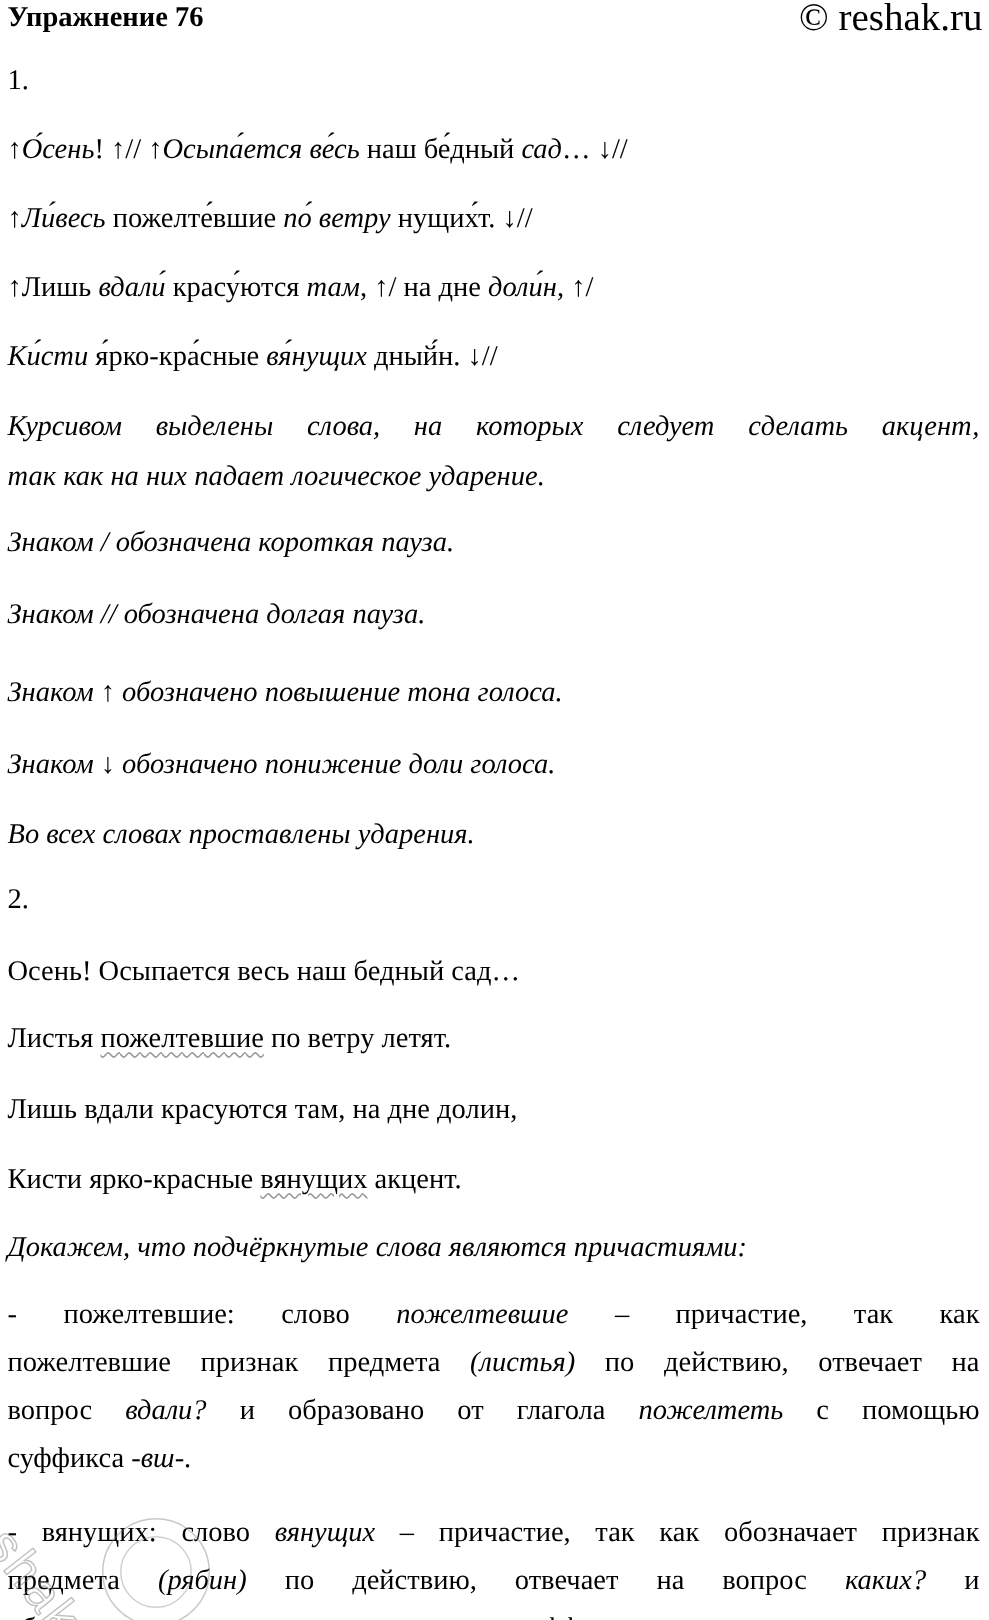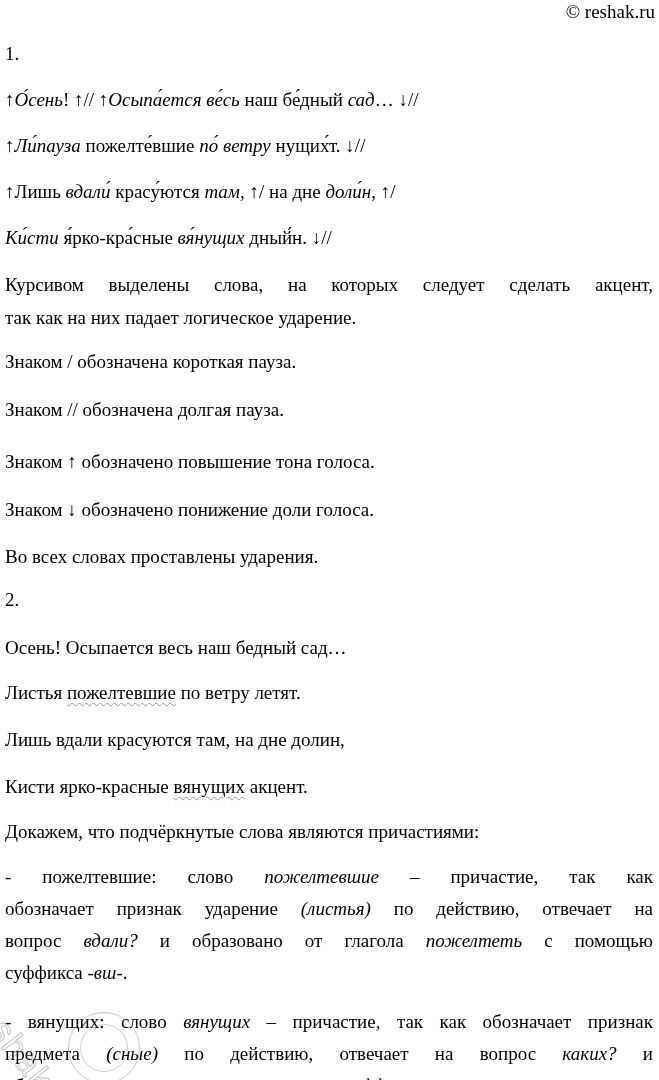--- a/index.html
+++ b/index.html
@@ -4,24 +4,24 @@
 <style>
   html, body { margin: 0; padding: 0; background: #ffffff; }
   body {
     width: 659px; height: 1080px; overflow: hidden; position: relative;
     font-family: "Liberation Serif", "DejaVu Serif", serif;
     color: #000; font-size: 19px;
   }
   .line { position: absolute; left: 5px; white-space: nowrap; line-height: 24px; }
   .header { position: absolute; top: 0; left: 5px; right: 4px; height: 26px; }
   .title { position: absolute; left: 0; top: 0; font-weight: bold; font-size: 19px; line-height: 24px; }
-  .copyright { position: absolute; right: 0; top: 0; font-size: 19px; line-height: 24px; }
+  .copyright { position: absolute; right: 0; top: 0; font-size: 26px; line-height: 24px; }
   .it { font-style: italic; margin-top: 24px; }
   .just { position: absolute; left: 5px; right: 6px; text-align: justify; text-align-last: justify; line-height: 24px; white-space: nowrap; }
-  .ital-note { }
+  .ital-note { font-style: italic; }
   .wavy { text-decoration: underline wavy #9a9a9a; text-decoration-thickness: 1px; text-underline-offset: 3px; }
   .watermark {
     position: absolute; left: -8px; top: 985px;
     transform: rotate(52deg); transform-origin: left top;
     font-family: "Liberation Sans", "DejaVu Sans", sans-serif;
     font-size: 34px; color: transparent;
     -webkit-text-stroke: 1px rgba(120,120,120,0.45);
     letter-spacing: 2px; pointer-events: none; white-space: nowrap;
   }
   .wm-circle {
@@ -32,27 +32,28 @@
   .wm-circle-inner {
     position: absolute; left: 80px; top: 1024px; width: 46px; height: 46px;
     border: 1px solid rgba(120,120,120,0.35); border-radius: 50%;
     pointer-events: none;
   }
 </style>
 </head>
 <body>
 
 <div class="header">
+  <span class="title">Упражнение 76</span>
   <span class="copyright">© reshak.ru</span>
 </div>
 
 <div class="line" style="top:42px">1.</div>
 
 <div class="line seg-line" style="top:88px"><span>↑</span><span class="it">О́сень</span><span>! ↑// ↑</span><span class="it">Осыпа́ется ве́сь</span><span> наш бе́дный </span><span class="it">сад</span><span>… ↓//</span></div>
-<div class="line seg-line" style="top:134px"><span>↑</span><span class="it">Ли́пауза</span><span> пожелте́вшие </span><span class="it">по́ ветру</span><span> нущих́т. ↓//</span></div>
+<div class="line seg-line" style="top:134px"><span>↑</span><span class="it">Ли́весь</span><span> пожелте́вшие </span><span class="it">по́ ветру</span><span> нущих́т. ↓//</span></div>
 <div class="line seg-line" style="top:180px"><span>↑Лишь </span><span class="it">вдали́</span><span> красу́ются </span><span class="it">там</span><span>, ↑/ на дне </span><span class="it">доли́н</span><span>, ↑/</span></div>
 <div class="line seg-line" style="top:226px"><span class="it">Ки́сти</span><span> я́рко-кра́сные </span><span class="it">вя́нущих</span><span> дный́н. ↓//</span></div>
 
 <div class="just ital-note" style="top:273px">Курсивом выделены слова, на которых следует сделать акцент,</div>
 <div class="line ital-note" style="top:306px">так как на них падает логическое ударение.</div>
 
 <div class="line ital-note" style="top:350px">Знаком / обозначена короткая пауза.</div>
 <div class="line ital-note" style="top:398px">Знаком // обозначена долгая пауза.</div>
 <div class="line ital-note" style="top:450px">Знаком ↑ обозначено повышение тона голоса.</div>
 <div class="line ital-note" style="top:498px">Знаком ↓ обозначено понижение доли голоса.</div>
@@ -62,26 +63,26 @@
 
 <div class="line seg-line" style="top:636px"><span>Осень! Осыпается весь наш бедный сад…</span></div>
 <div class="line seg-line" style="top:681px"><span>Листья </span><span class="wavy">пожелтевшие</span><span> по ветру летят.</span></div>
 <div class="line seg-line" style="top:728px"><span>Лишь вдали красуются там, на дне долин,</span></div>
 <div class="line seg-line" style="top:775px"><span>Кисти ярко-красные </span><span class="wavy">вянущих</span><span> акцент.</span></div>
 
 <div class="line ital-note" style="top:820px">Докажем, что подчёркнутые слова являются причастиями:</div>
 
 <div>
   <div class="just seg-line" style="top:865px"><span>- пожелтевшие: слово </span><span class="it">пожелтевшие</span><span> – причастие, так как</span></div>
-  <div class="just seg-line" style="top:897px"><span>обозначает признак ударение </span><span class="it">(листья)</span><span> по действию, отвечает на</span></div>
+  <div class="just seg-line" style="top:897px"><span>пожелтевшие признак предмета </span><span class="it">(листья)</span><span> по действию, отвечает на</span></div>
   <div class="just seg-line" style="top:929px"><span>вопрос </span><span class="it">вдали?</span><span> и образовано от глагола </span><span class="it">пожелтеть</span><span> с помощью</span></div>
   <div class="line seg-line" style="top:961px"><span>суффикса -</span><span class="it">вш</span><span>-.</span></div>
 </div>
 
 <div>
   <div class="just seg-line" style="top:1010px"><span>- вянущих: слово </span><span class="it">вянущих</span><span> – причастие, так как обозначает признак</span></div>
-  <div class="just seg-line" style="top:1042px"><span>предмета </span><span class="it">(сные)</span><span> по действию, отвечает на вопрос </span><span class="it">каких?</span><span> и</span></div>
+  <div class="just seg-line" style="top:1042px"><span>предмета </span><span class="it">(рябин)</span><span> по действию, отвечает на вопрос </span><span class="it">каких?</span><span> и</span></div>
   <div class="line seg-line" style="top:1074px"><span>образовано от глагола </span><span class="it">вянуть</span><span> с помощью суффикса -</span><span class="it">ущ</span><span>-.</span></div>
 </div>
 
 <div class="wm-circle"></div>
 <div class="wm-circle-inner"></div>
 <div class="watermark">reshak.ru</div>
 
 </body></html>

